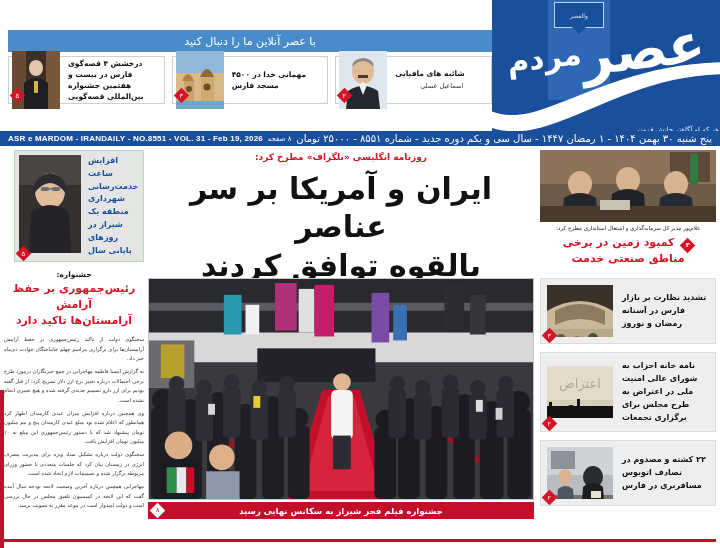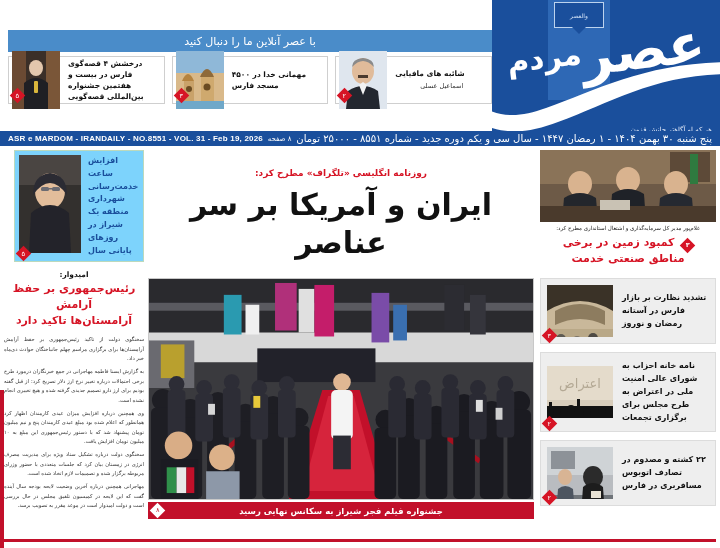--- a/index.html
+++ b/index.html
@@ -42,21 +42,21 @@
     letter-spacing:-2px;
     white-space:nowrap;
   }
   .mast-logo .word2 { font-size:30px; vertical-align:12px; margin-left:4px; }
   .mast-swoosh {
     position:absolute; bottom:6px; right:-10px; width:250px; height:72px;
     overflow:hidden; pointer-events:none;
   }
   .mast-swoosh svg { display:block; }
   .mast-slogan {
-    position:absolute; bottom:4px; right:8px;
+    position:absolute; bottom:4px; right:1px;
     color:#e7eefb; font-size:7px; white-space:nowrap;
   }
 
   
   .follow-bar {
     position:absolute; top:30px; right:228px; left:8px; height:22px;
     background:#4a8cc9; color:#fff;
     display:flex; align-items:center; justify-content:center; gap:18px;
   }
   .follow-bar .fa { font-size:11px; }
@@ -130,21 +130,21 @@
     flex:1; text-align:left; font-size:8px; font-weight:bold;
     line-height:1.65; color:#111; padding-left:3px;
   }
 
   
   .col-center {
     position:absolute; top:0; right:186px; left:148px; bottom:0;
   }
   .kicker-main {
     text-align:center; color:#d61425; font-weight:bold; font-size:9px;
-    margin-top:18px;
+    margin-top:2px;
   }
   .headline-main {
     text-align:center; font-weight:bold; color:#111;
     font-size:30px; line-height:1.28; margin-top:8px;
     letter-spacing:-.5px;
   }
   .main-photo {
     position:absolute; top:128px; right:0; left:0; height:222px;
     border:1px solid #c8c8c8; background:#4a4a4a; overflow:hidden;
   }
@@ -157,21 +157,21 @@
   .caption-bar .pn {
     position:absolute; left:4px; top:3px; width:11px; height:11px;
     background:#fff; color:#c2102a; font-size:6.5px; transform:rotate(45deg);
     line-height:11px; text-align:center;
   }
   .caption-bar .pn i { display:inline-block; transform:rotate(-45deg); font-style:normal; }
 
   
   .col-left { position:absolute; top:0; left:4px; width:140px; bottom:0; }
   .lt-box {
-    border:1px solid #bcd9bc; background:#7dd3fc; padding:4px;
+    border:1px solid #bcd9bc; background:#e5e5e5; padding:4px;
     display:flex; flex-direction:row-reverse; gap:5px; position:relative;margin-left:10px;
   }
   .lt-box .l-thumb { width:62px; flex:0 0 62px; height:98px; background:#3a3a3a; overflow:hidden; }
   .lt-box .l-text {
     flex:1; text-align:left; font-size:8px; font-weight:bold;
     color:#1a4f9c; line-height:1.6; padding-left:2px;
   }
   .lt-kicker { text-align:center; font-size:7.5px; font-weight:bold; margin-top:8px; color:#111; }
   .lt-head {
     text-align:center; color:#d61425; font-weight:bold; font-size:11px;
@@ -373,20 +373,21 @@
         <div class="pagenum">
             <span>۲</span>
           </div>
       </div>
     </div>
 
     <div class="col-center">
       <div class="kicker-main">روزنامه انگلیسی «تلگراف» مطرح کرد:</div>
       <div class="headline-main">
         <span>ایران و آمریکا بر سر عناصر</span><br>
+        <span>بالقوه توافق کردند</span>
       </div>
 
       <div class="main-photo">
         <svg width="100%" height="100%" viewBox="0 0 390 222" preserveAspectRatio="none">
           <rect width="390" height="222" fill="#3a3a3e"></rect>
           <rect x="0" y="0" width="390" height="70" fill="#2a2a2e"></rect>
           <rect x="0" y="24" width="390" height="8" fill="#5a5a60"></rect>
           <rect x="0" y="54" width="390" height="30" fill="#d8d8d8"></rect>
 
           <rect x="128" y="4" width="22" height="48" fill="#b0307a"></rect>
@@ -501,21 +502,21 @@
             <rect x="33" y="32" width="8" height="4" rx="1.5" fill="#6b6b72"></rect>
             <rect x="29" y="33" width="5" height="1.5" fill="#6b6b72"></rect>
           </svg>
         </div>
         <div class="l-text">افزایش ساعت خدمت‌رسانی شهرداری منطقه یک شیراز در روزهای پایانی سال</div>
         <div class="pagenum">
             <span>۵</span>
           </div>
       </div>
 
-      <div class="lt-kicker">امیدوار:</div>
+      <div class="lt-kicker">جشنواره:</div>
       <div class="lt-head">
         <span>رئیس‌جمهوری بر حفظ آرامش</span><br>
         <span>آرامستان‌ها تاکید دارد</span>
       </div>
       <div class="lt-body">
         <p>سخنگوی دولت از تاکید رئیس‌جمهوری بر حفظ آرامش آرامستان‌ها برای برگزاری مراسم چهلم جانباختگان حوادث دی‌ماه خبر داد.</p>
         <p>به گزارش ایسنا فاطمه مهاجرانی در جمع خبرنگاران درمورد طرح برخی احتمالات درباره تغییر نرخ ارز دلار تصریح کرد: از قبل گفته بودیم برای ارز دارو تصمیم جدیدی گرفته شده و هیچ تغییری انجام نشده است.</p>
         <p>وی همچنین درباره افزایش میزان عیدی کارمندان اظهار کرد همانطور که اعلام شده بود مبلغ عیدی کارمندان پنج و نیم میلیون تومان پیشنهاد شد که با دستور رئیس‌جمهوری این مبلغ به ۱۰ میلیون تومان افزایش یافت.</p>
         <p>سخنگوی دولت درباره تشکیل ستاد ویژه برای مدیریت مصرف انرژی در زمستان بیان کرد که جلسات متعددی با حضور وزرای مربوطه برگزار شده و تصمیمات لازم اتخاذ شده است.</p>
         <p>مهاجرانی همچنین درباره آخرین وضعیت لایحه بودجه سال آینده گفت که این لایحه در کمیسیون تلفیق مجلس در حال بررسی است و دولت امیدوار است در موعد مقرر به تصویب برسد.</p>

